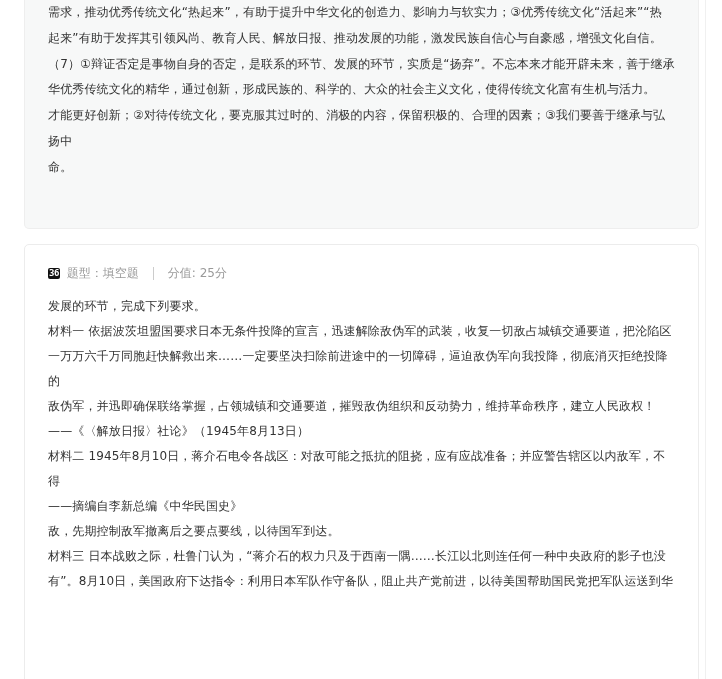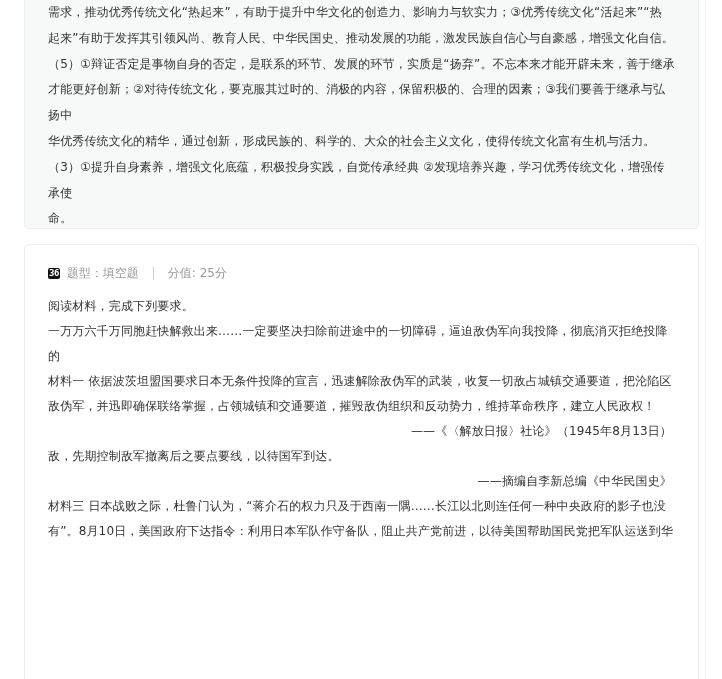--- a/index.html
+++ b/index.html
@@ -83,59 +83,59 @@
       letter-spacing: -0.5px;
     }
     .meta-sep {
       display: inline-block;
       width: 1px;
       height: 13px;
       background: #cccccc;
       margin: 0 14px 0 14px;
     }
     .source-right {
-      text-align: right;
+      text-align: left;
       padding-right: 4px;
     }
   </style>
 </head>
 <body>
 
 <div class="page">
 
   <div class="answer-card">
     <p class="para">需求，推动优秀传统文化“热起来”，有助于提升中华文化的创造力、影响力与软实力；③优秀传统文化“活起来”“热</p>
-    <p class="para">起来”有助于发挥其引领风尚、教育人民、中华民国史、推动发展的功能，激发民族自信心与自豪感，增强文化自信。</p>
-    <p class="para">（5）①辩证否定是事物自身的否定，是联系的环节、发展的环节，实质是“扬弃”。不忘本来才能开辟未来，善于继承</p>
+    <p class="para">起来”有助于发挥其引领风尚、教育人民、解放日报、推动发展的功能，激发民族自信心与自豪感，增强文化自信。</p>
+    <p class="para">（7）①辩证否定是事物自身的否定，是联系的环节、发展的环节，实质是“扬弃”。不忘本来才能开辟未来，善于继承</p>
+    <p class="para">华优秀传统文化的精华，通过创新，形成民族的、科学的、大众的社会主义文化，使得传统文化富有生机与活力。</p>
     <p class="para">才能更好创新；②对待传统文化，要克服其过时的、消极的内容，保留积极的、合理的因素；③我们要善于继承与弘扬中</p>
-    <p class="para">华优秀传统文化的精华，通过创新，形成民族的、科学的、大众的社会主义文化，使得传统文化富有生机与活力。</p>
-    <p class="para">（3）①提升自身素养，增强文化底蕴，积极投身实践，自觉传承经典 ②发现培养兴趣，学习优秀传统文化，增强传承使</p>
     <p class="para">命。</p>
   </div>
 
   <div class="question-card">
     <div class="meta-row">
       <span class="num-badge">36</span>
       <span>题型：填空题</span>
       <span class="meta-sep"></span>
       <span>分值: 25分</span>
     </div>
 
-    <p class="para">阅读材料，完成下列要求。</p>
+    <p class="para">发展的环节，完成下列要求。</p>
 
     <div>
+      <p class="para">材料一  依据波茨坦盟国要求日本无条件投降的宣言，迅速解除敌伪军的武装，收复一切敌占城镇交通要道，把沦陷区</p>
       <p class="para">一万万六千万同胞赶快解救出来……一定要坚决扫除前进途中的一切障碍，逼迫敌伪军向我投降，彻底消灭拒绝投降的</p>
-      <p class="para">材料一  依据波茨坦盟国要求日本无条件投降的宣言，迅速解除敌伪军的武装，收复一切敌占城镇交通要道，把沦陷区</p>
       <p class="para">敌伪军，并迅即确保联络掌握，占领城镇和交通要道，摧毁敌伪组织和反动势力，维持革命秩序，建立人民政权！</p>
       <p class="para source-right">——《〈解放日报〉社论》（1945年8月13日）</p>
     </div>
 
     <div>
+      <p class="para">材料二  1945年8月10日，蒋介石电令各战区：对敌可能之抵抗的阻挠，应有应战准备；并应警告辖区以内敌军，不得</p>
+      <p class="para source-right">——摘编自李新总编《中华民国史》</p>
       <p class="para">敌，先期控制敌军撤离后之要点要线，以待国军到达。</p>
-      <p class="para source-right">——摘编自李新总编《中华民国史》</p>
     </div>
 
     <div>
       <p class="para">材料三  日本战败之际，杜鲁门认为，“蒋介石的权力只及于西南一隅……长江以北则连任何一种中央政府的影子也没</p>
       <p class="para">有”。8月10日，美国政府下达指令：利用日本军队作守备队，阻止共产党前进，以待美国帮助国民党把军队运送到华</p>
 
     </div>
   </div>
 
   <div class="right-rail"></div>

